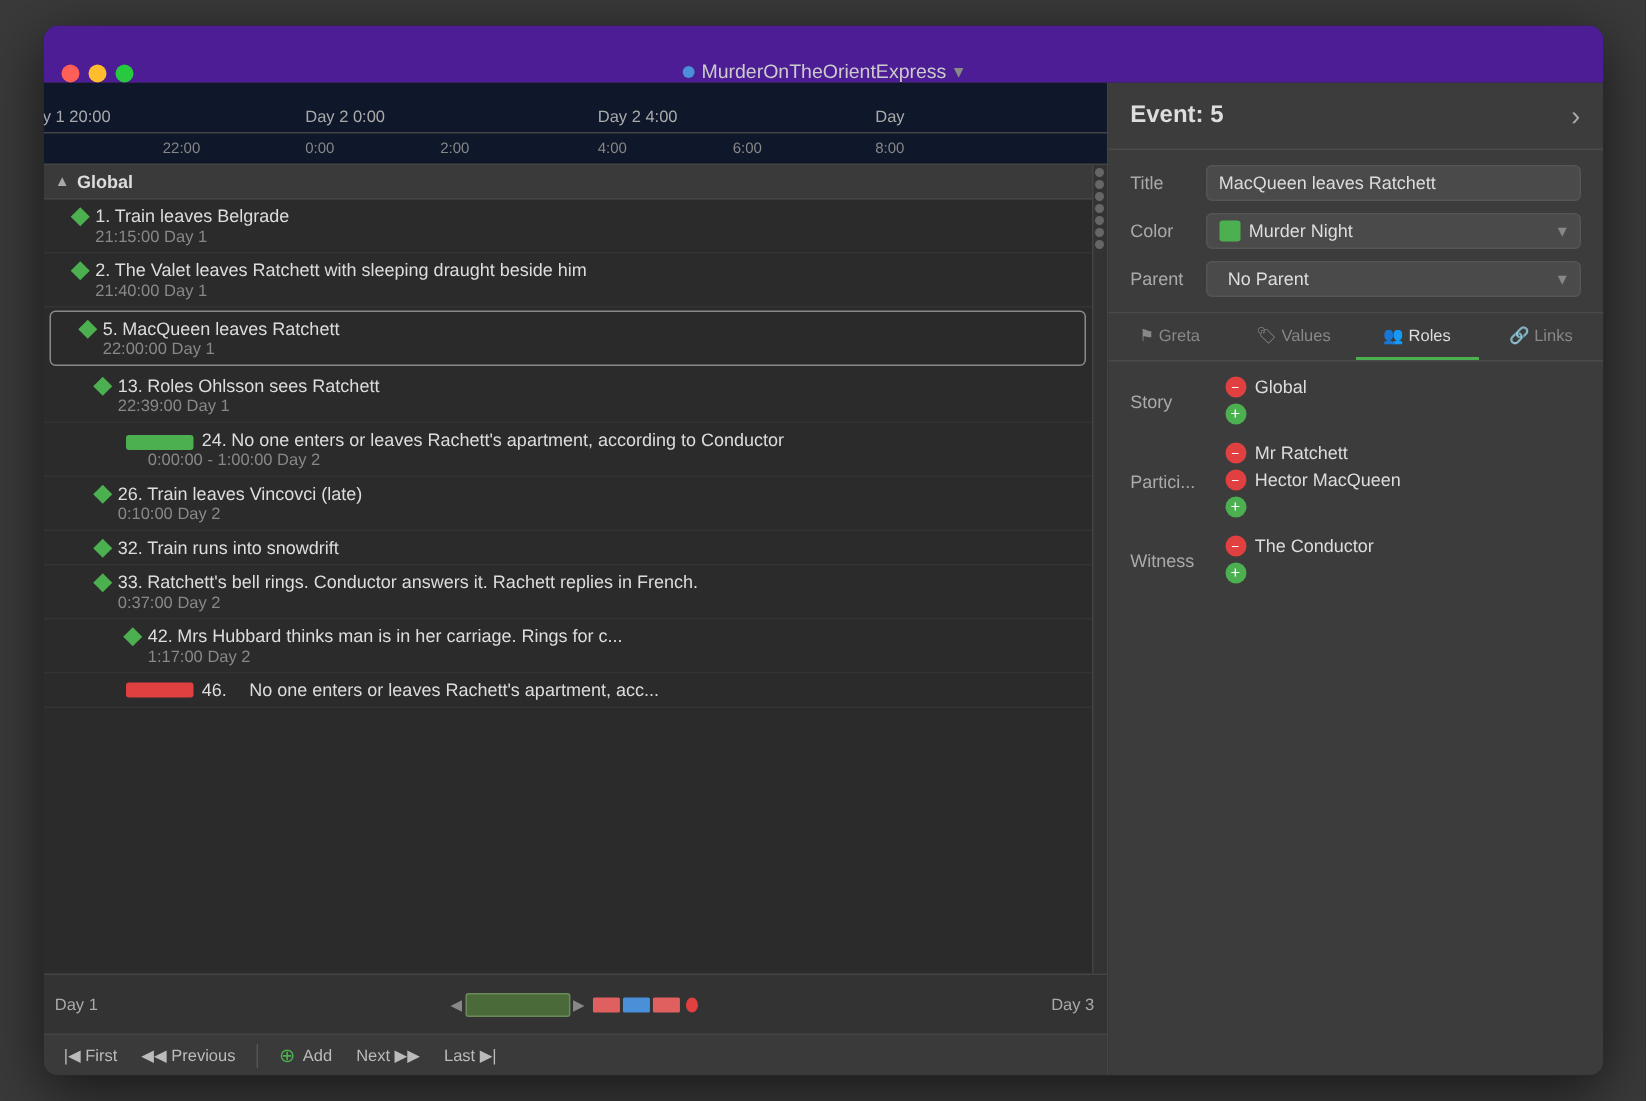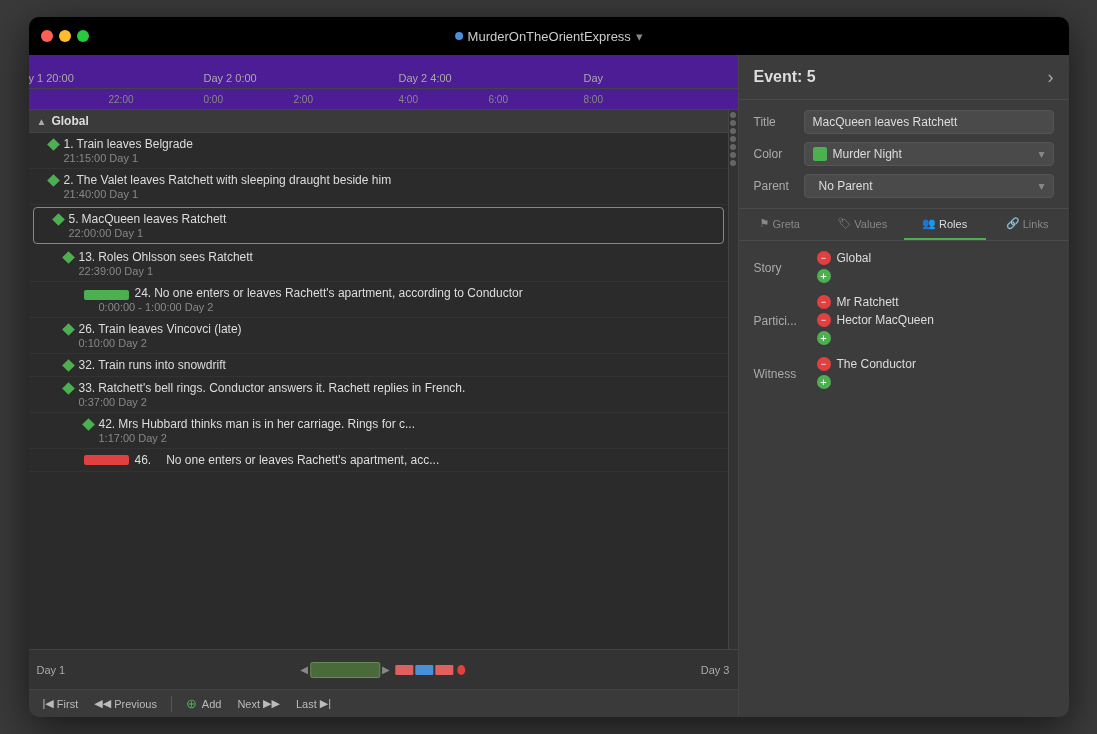--- a/index.html
+++ b/index.html
@@ -19,23 +19,23 @@
       background: #2b2b2b;
       border-radius: 10px;
       overflow: hidden;
       display: flex;
       flex-direction: column;
       box-shadow: 0 10px 40px rgba(0,0,0,0.6);
     }
     
     .titlebar {
       height: 38px;
-      background: #000000;
-      display: flex;
-      align-items: center;
+      background: #4c1d95;
+      display: flex;
+      align-items: flex-end;
       padding: 0 12px;
       flex-shrink: 0;
       position: relative;
     }
     .traffic-lights {
       display: flex;
       gap: 6px;
     }
     .tl { width: 12px; height: 12px; border-radius: 50%; }
     .tl-red { background: #ff5f56; }
@@ -65,21 +65,21 @@
       flex: 1;
       display: flex;
       flex-direction: column;
       overflow: hidden;
       border-right: 1px solid #444;
     }
 
     
     .timeline-header {
       height: 55px;
-      background: #4c1d95;
+      background: #0f172a;
       flex-shrink: 0;
       display: flex;
       flex-direction: column;
       border-bottom: 1px solid #444;
     }
     .timeline-ruler {
       height: 35px;
       display: flex;
       align-items: flex-end;
       padding-bottom: 4px;

